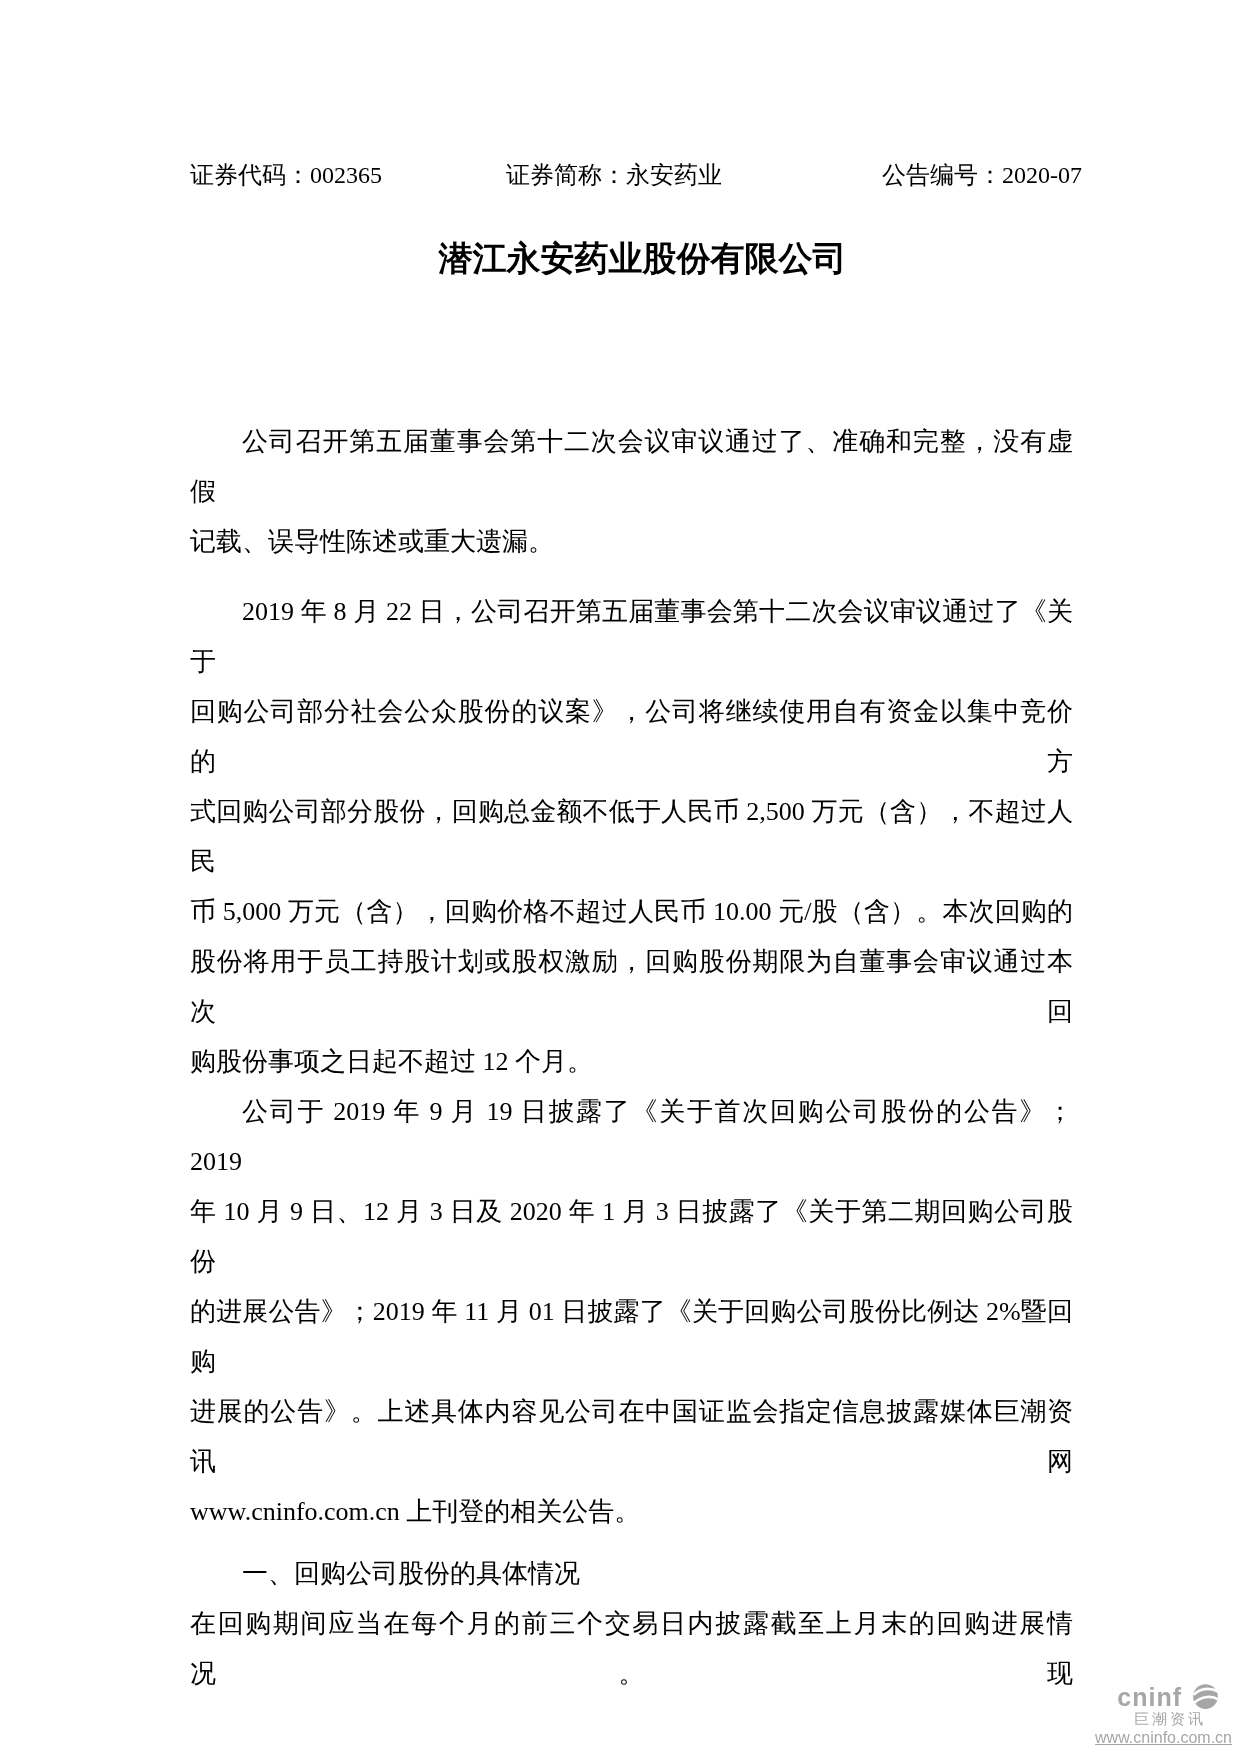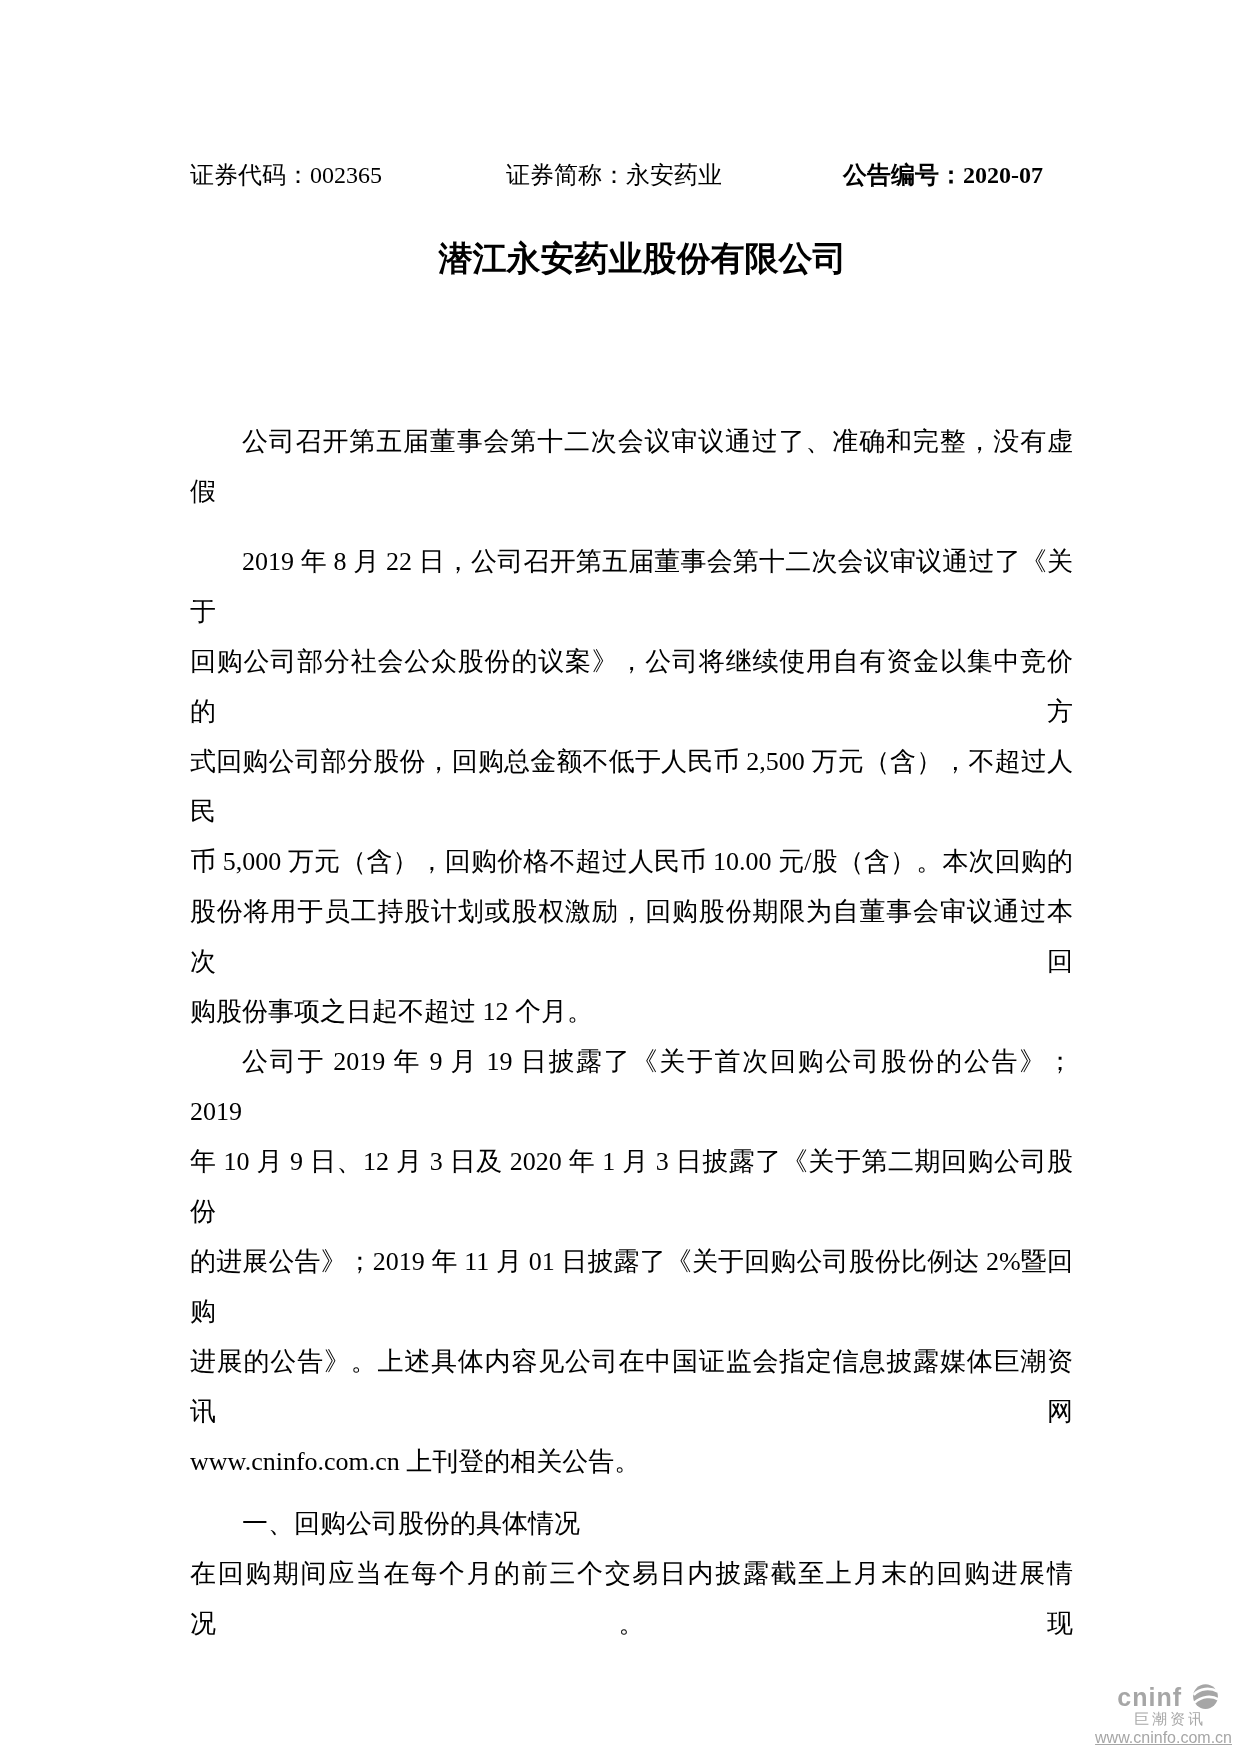--- a/index.html
+++ b/index.html
@@ -17,21 +17,21 @@
   
   .doc-header span {
     position: absolute;
     top: 161px;
     font-size: 24px;
     line-height: 28px;
     white-space: nowrap;
   }
   .h-code { left: 190px; }
   .h-name { left: 506px; }
-  .h-no   { left: 843px; font-weight: bold; }
+  .h-no   { left: 882px; }
 
   
   .title {
     position: absolute;
     left: 14px;
     width: 100%;
     margin: 8px;
     text-align: center;
     font-family: "Liberation Sans", "DejaVu Sans", sans-serif;
     font-weight: bold;
@@ -108,20 +108,21 @@
     <span class="h-name">证券简称：永安药业</span>
     <span class="h-no">公告编号：2020-07</span>
   </div>
 
   <h1 class="title title-1">潜江永安药业股份有限公司</h1>
 
   <div class="content">
 
     <section class="para para-declaration">
       <div class="line first">公司召开第五届董事会第十二次会议审议通过了、准确和完整，没有虚假</div>
+      <div class="line last">记载、误导性陈述或重大遗漏。</div>
     </section>
 
     <section class="para para-board">
       <div class="line first">2019 年 8 月 22 日，公司召开第五届董事会第十二次会议审议通过了《关于</div>
       <div class="line">回购公司部分社会公众股份的议案》，公司将继续使用自有资金以集中竞价的方</div>
       <div class="line">式回购公司部分股份，回购总金额不低于人民币 2,500 万元（含），不超过人民</div>
       <div class="line">币 5,000 万元（含），回购价格不超过人民币 10.00 元/股（含）。本次回购的</div>
       <div class="line">股份将用于员工持股计划或股权激励，回购股份期限为自董事会审议通过本次回</div>
       <div class="line last">购股份事项之日起不超过 12 个月。</div>
     </section>

